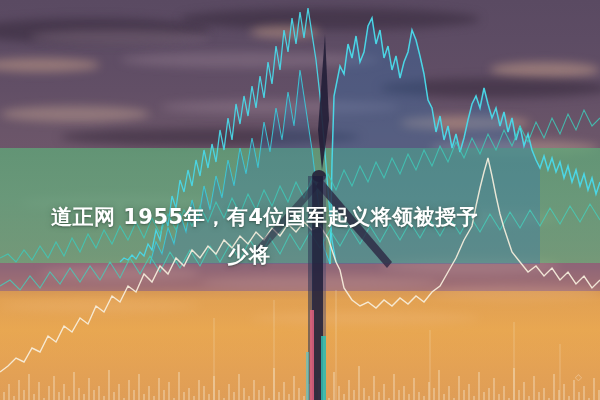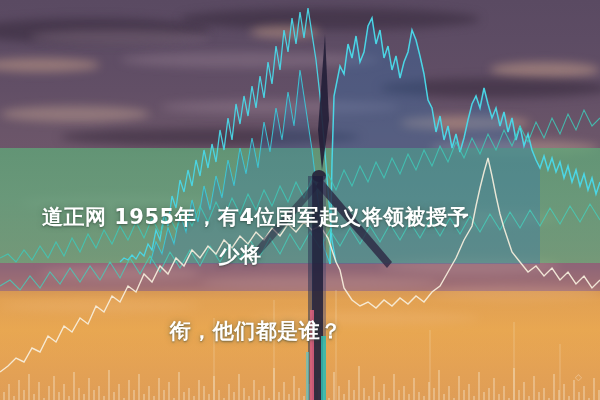--- a/index.html
+++ b/index.html
@@ -59,21 +59,21 @@
   }
 
   
   #chart{position:absolute;left:0;top:0;}
 
   
   #turbine{position:absolute;left:0;top:0;}
 
   
   #headline{
-    position:absolute;left:0;top:160px;width:480px;
+    position:absolute;left:9px;top:160px;width:480px;
     text-align:center;
     color:#ffffff;
     font-size:21px;
     font-weight:bold;
     line-height:38px;
     letter-spacing:.5px;
     text-shadow:0 1px 2px rgba(40,60,50,.55),0 0 6px rgba(40,70,55,.35);
     white-space:pre-wrap;
     padding:0 6px;
     box-sizing:border-box;
@@ -250,18 +250,17 @@
     <rect x="312" y="176" width="11" height="224" fill="#20203c" fill-opacity="0.90"></rect>
     <rect x="308" y="176" width="5" height="224" fill="#2c3352" fill-opacity="0.55"></rect>
     <rect x="310" y="310" width="4" height="90" fill="#e0607f" fill-opacity="0.85"></rect>
     <rect x="321" y="336" width="5" height="64" fill="#2fb9b0" fill-opacity="0.88"></rect>
     <rect x="306" y="352" width="3" height="48" fill="#47c9d8" fill-opacity="0.6"></rect>
     <rect x="323" y="176" width="3" height="160" fill="#4a4a72" fill-opacity="0.45"></rect>
   </svg>
 
   <div id="headline">
     <span>道正网 1955年，有4位国军起义将领被授予少将</span><br>
-    <span>衔，他们都是谁？</span>
   </div>
 
   <div id="watermark">◇</div>
 
 </div>
 
 </body></html>

